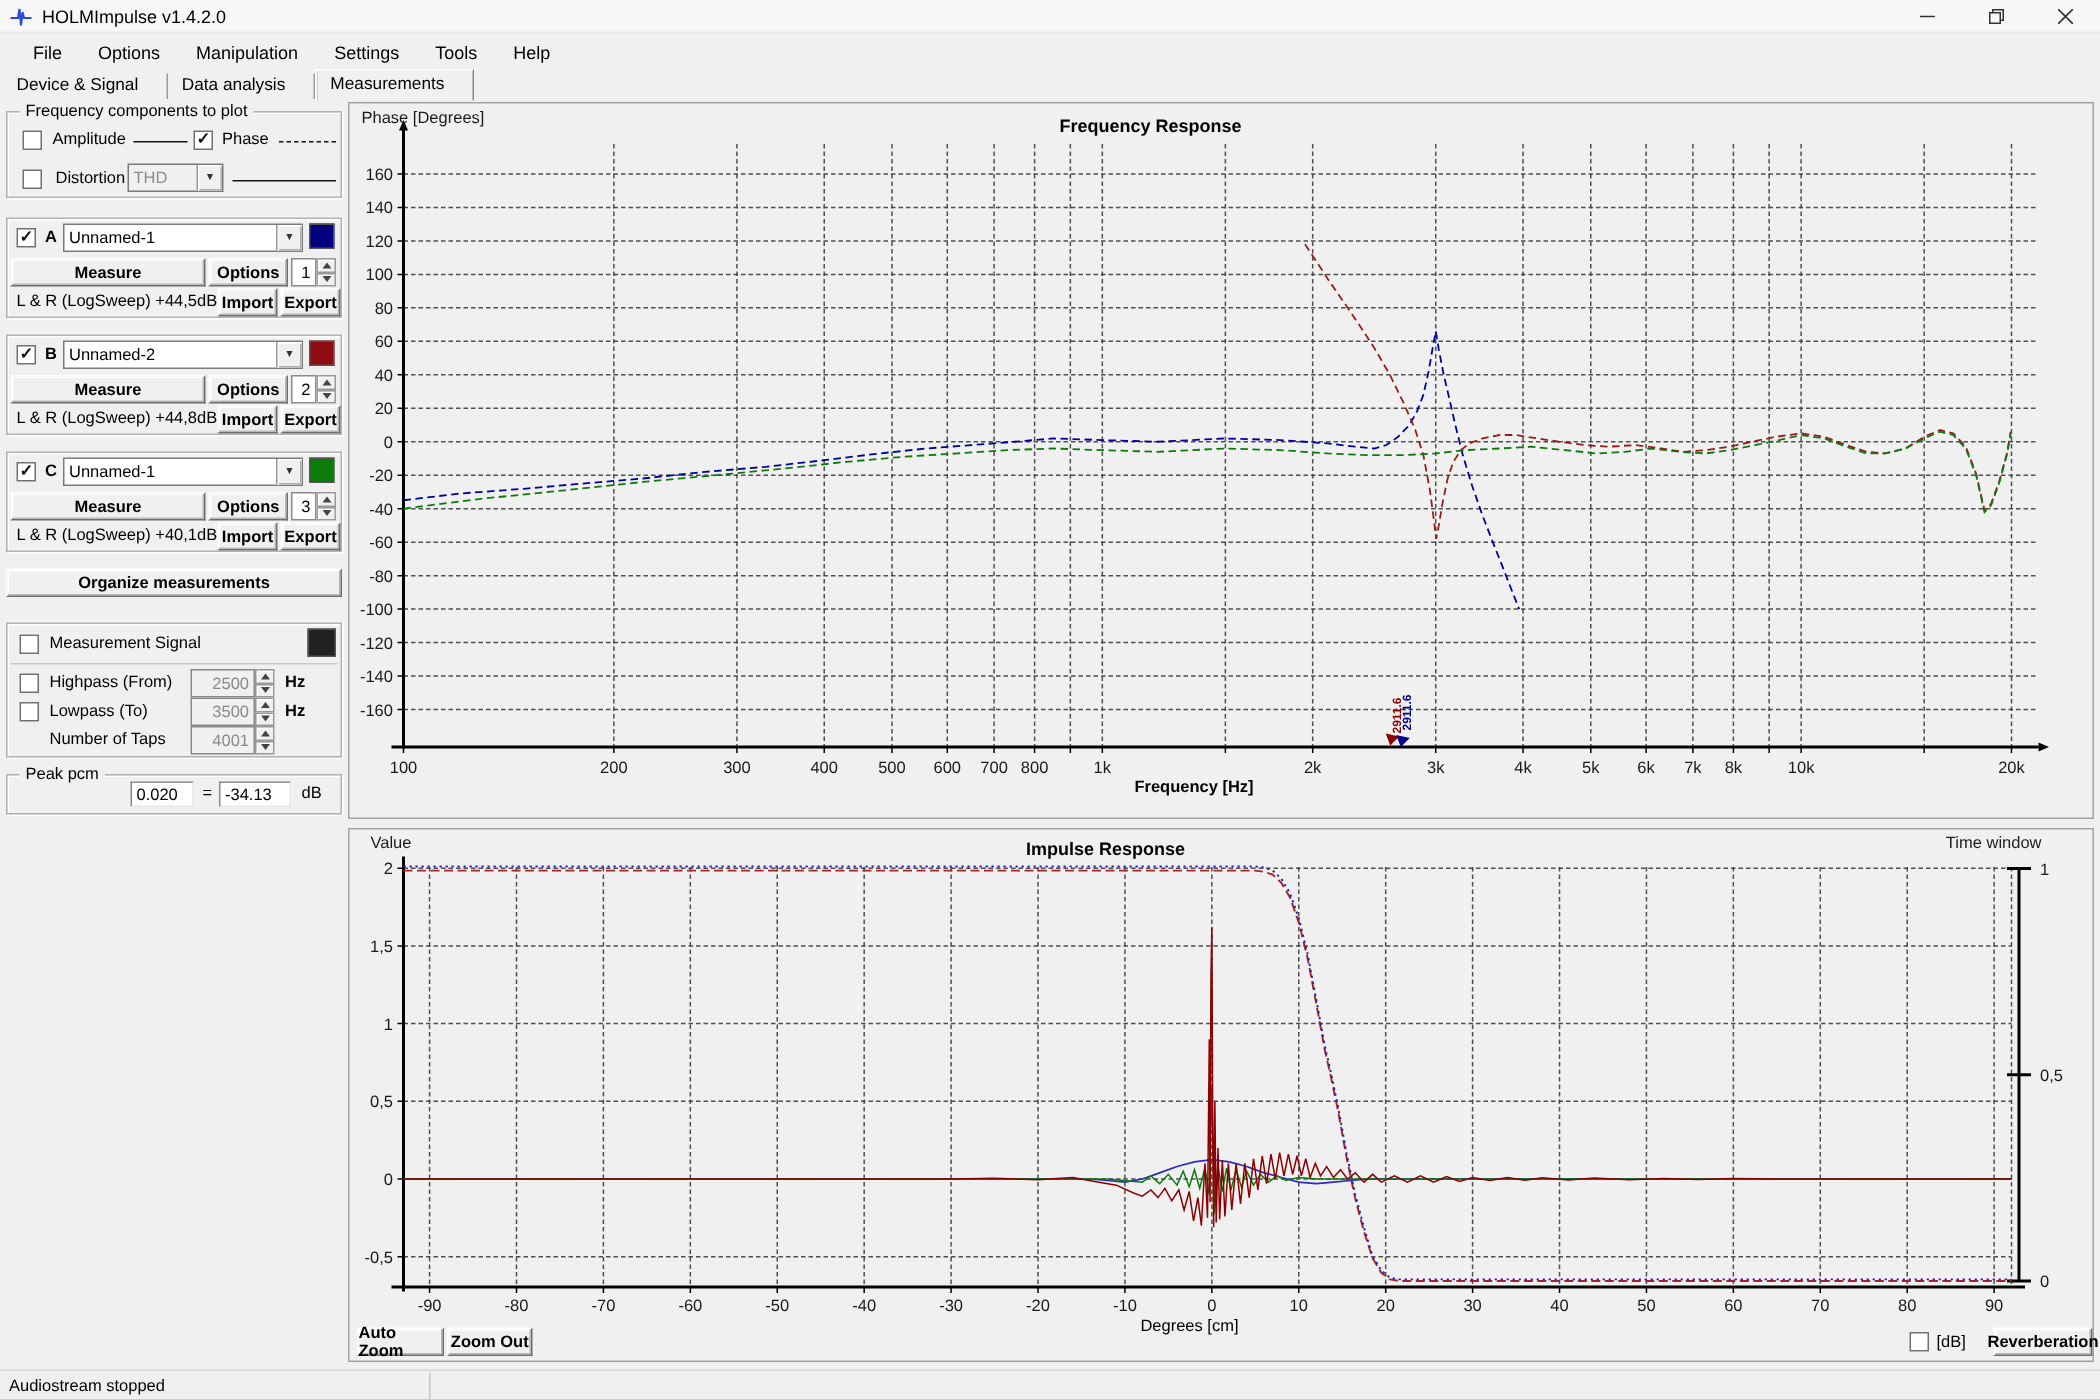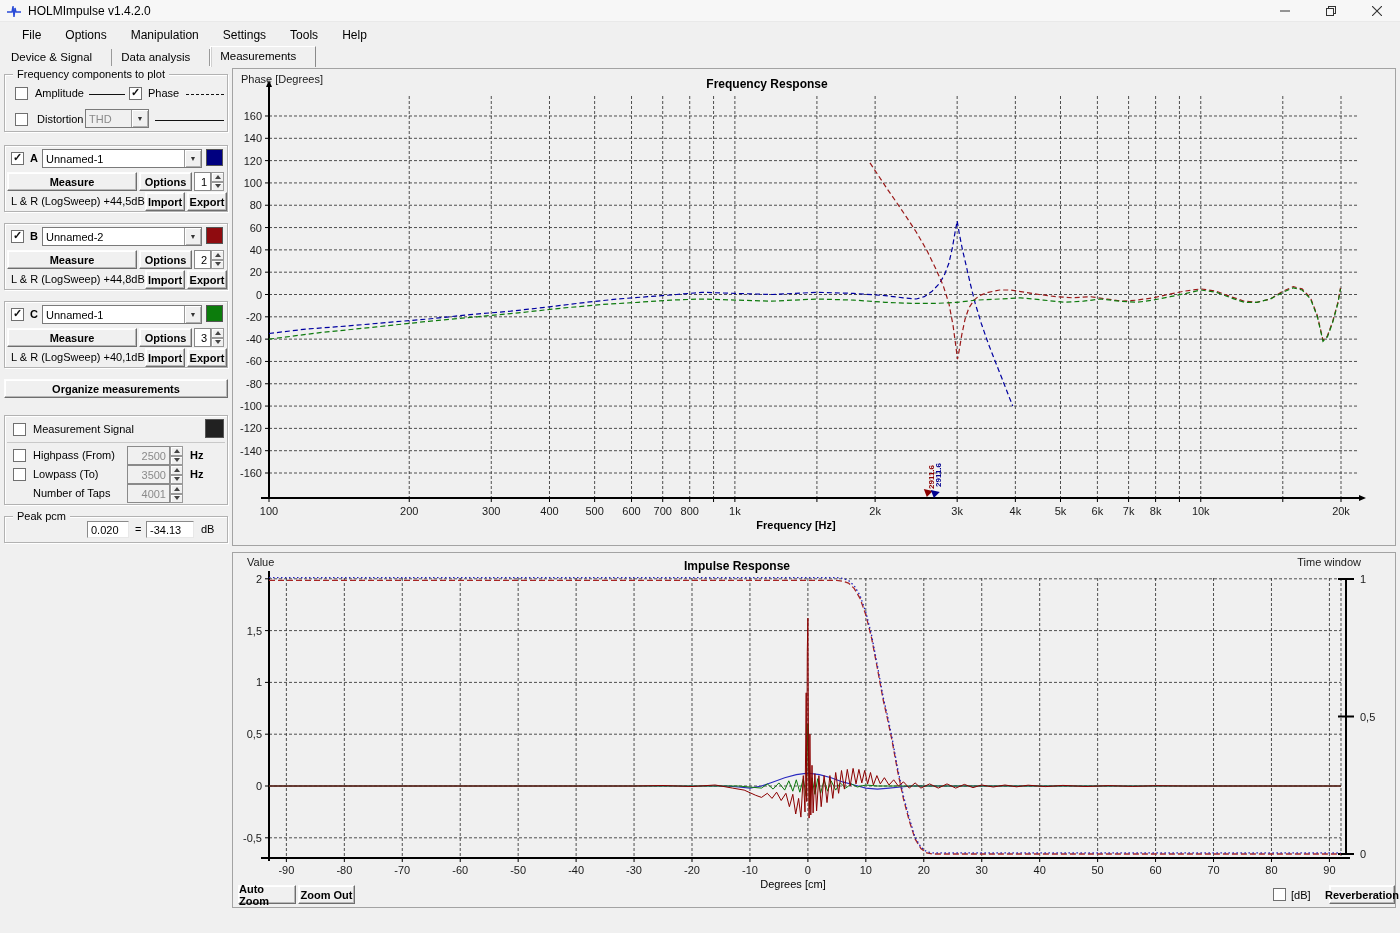--- a/index.html
+++ b/index.html
@@ -488,14 +488,17 @@
     <div class="chart-title" style="left:404px; top:6px;">Impulse Response</div>
     <div class="corner-label" style="right:34px; top:3px;">Time window</div>
     <div class="chart-title" style="left:460px; top:325px; font-weight:normal; font-size:11px;">Degrees [cm]</div>
     <div class="btn raised" style="left:5px; top:332px; width:58px; height:19px;">Auto Zoom</div>
     <div class="btn raised" style="left:65px; top:332px; width:57px; height:19px;">Zoom Out</div>
     <span class="cb" style="left:1040px; top:335px;"></span>
     <span class="lbl" style="left:1058px; top:336px;">[dB]</span>
     <div class="btn raised" style="left:1096px; top:332px; width:66px; height:19px;">Reverberation</div>
   </div>
 
+  <div class="statusbar">
+    <div class="cell">Audiostream stopped</div>
+  </div>
 
 </div>
 
 </body></html>

